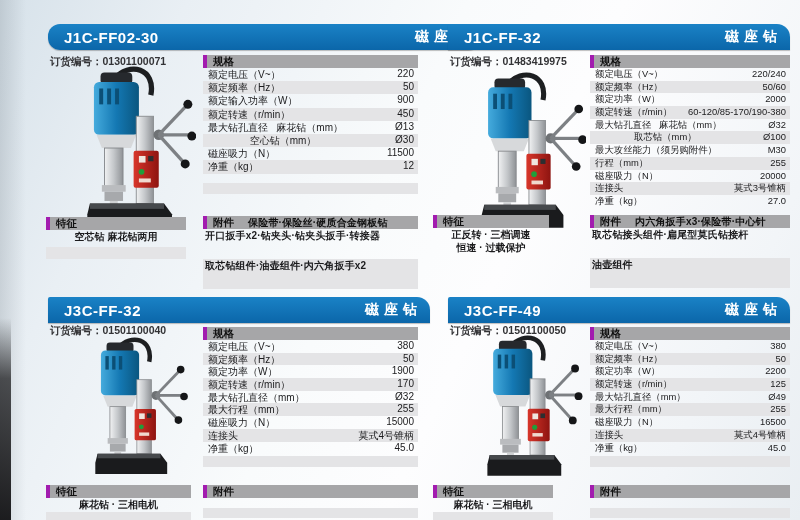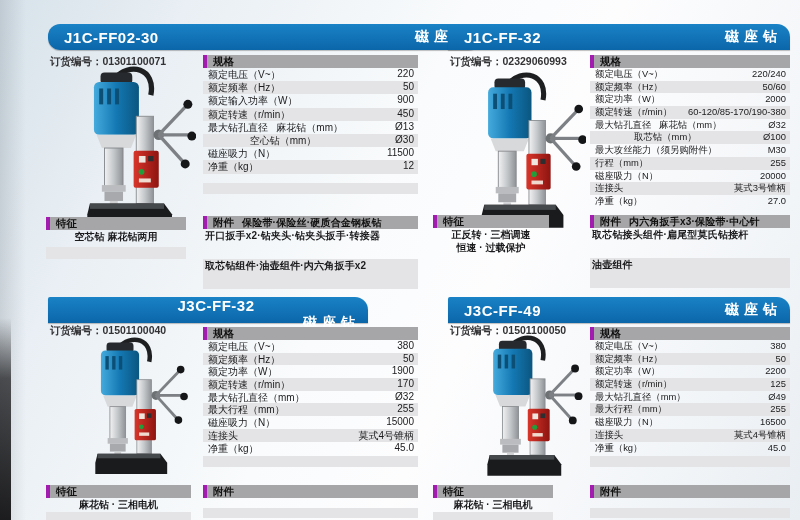--- a/index.html
+++ b/index.html
@@ -34,21 +34,21 @@
   .spec-row{display:flex;height:12.7px;padding:0 4px 0 5px;font-size:9.4px;}
   .spec.wide .spec-row{font-size:10px;}
   .spec.h13 .spec-row{height:13.2px;}
   .spec-row:nth-child(even){background:#e4e4e6;}
   .spec-label{white-space:pre;overflow:hidden;}
   .spec-value{margin-left:auto;white-space:pre;padding-left:4px;}
   .feat{position:absolute;}
   .feat-line{height:13px;line-height:13px;font-size:10px;font-weight:bold;text-align:center;white-space:nowrap;}
   .acc{position:absolute;}
   .acc-head .acc-title{font-size:10.5px;}
-  .acc-head .acc-first{font-weight:bold;font-size:10px;margin-left:8px;letter-spacing:.2px;}
+  .acc-head .acc-first{font-weight:bold;font-size:10px;margin-left:14px;letter-spacing:.2px;}
   .acc-line{height:30px;line-height:13px;font-size:10px;font-weight:bold;padding-left:2px;white-space:nowrap;letter-spacing:.2px;}
   .acc-lines .acc-line:nth-child(even){background:#e4e4e6;}
   .stub{background:#e4e4e6;}
   .photo{position:absolute;}
 </style>
 </head>
 <body>
 
 <svg width="0" height="0" style="position:absolute" aria-hidden="true">
   <defs>
@@ -171,21 +171,21 @@
         </div>
     </div>
   </section>
 
   <section class="card" style="left:448px;top:24px;width:342px;height:250px;">
     <header class="card-head" style="left:0;top:0;width:342px;">
       <span class="model">J1C-FF-32</span>
       <span class="cat">磁座钻</span>
     </header>
     <div class="order" style="left:2px;top:31px;">
-      <span>订货编号：</span><span>02329060993</span>
+      <span>订货编号：</span><span>01483419975</span>
     </div>
     <svg class="photo" style="left:6px;top:48px;" width="132" height="166">
         <use href="#drill"></use>
       </svg>
     <div class="spec" style="left:142px;top:31px;width:200px;">
       <div class="sec-head">
           <span>规格</span>
         </div>
       <div class="spec-rows">
           <div class="spec-row">
@@ -249,21 +249,21 @@
         <span class="acc-first">内六角扳手x3·保险带·中心针</span>
       </div>
       <div class="acc-lines">
           <div class="acc-line">取芯钻接头组件·扁尾型莫氏钻接杆</div>
           <div class="acc-line">油壶组件</div>
         </div>
     </div>
   </section>
 
   <section class="card" style="left:48px;top:297px;width:370px;height:223px;">
-    <header class="card-head" style="left:0;top:0;width:320px;flex-direction:column;">
+    <header class="card-head" style="left:0;top:0;width:382px;">
       <span class="model">J3C-FF-32</span>
       <span class="cat">磁座钻</span>
     </header>
     <div class="order" style="left:2px;top:27px;">
       <span>订货编号：</span><span>01501100040</span>
     </div>
     <svg class="photo" style="left:8px;top:40px;" width="146" height="146">
         <use href="#drill"></use>
       </svg>
     <div class="spec wide" style="left:155px;top:30px;width:215px;">

